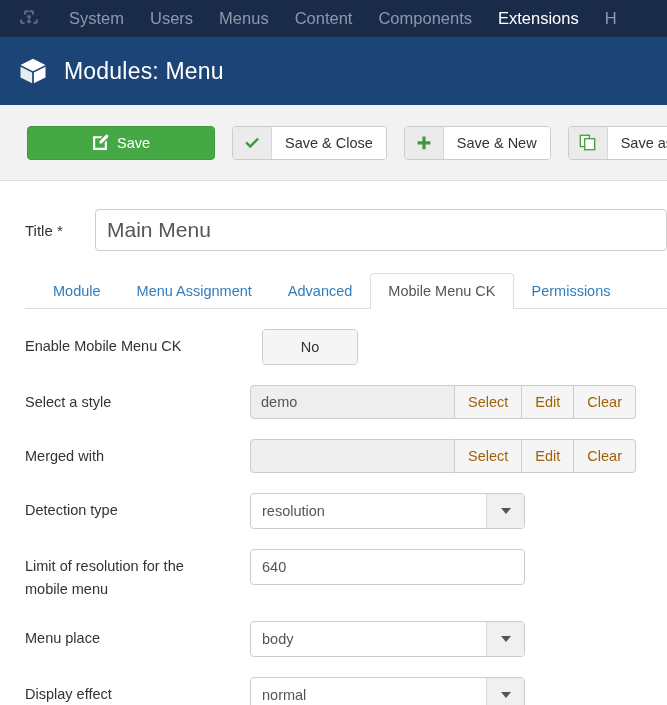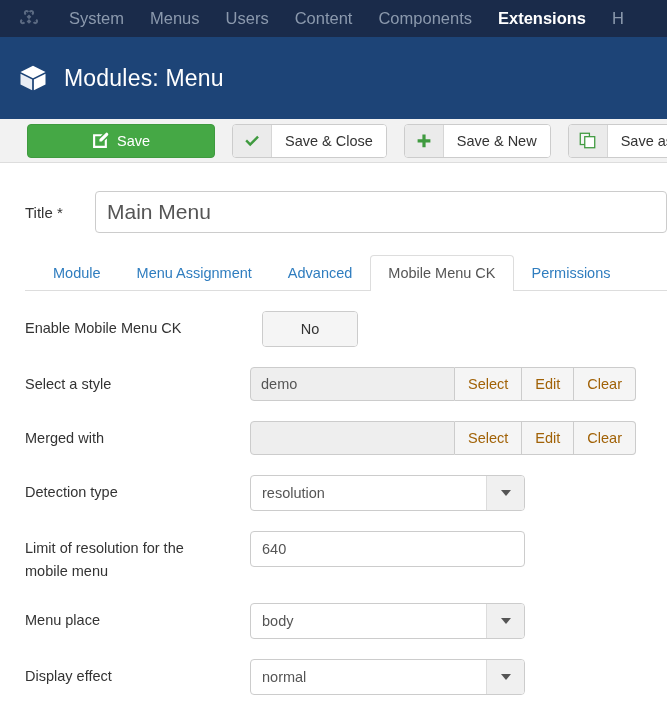--- a/index.html
+++ b/index.html
@@ -38,26 +38,25 @@
   .adminbar-item {
     color: #8b99ad;
     font-size: 16.5px;
     padding: 0 13px;
     line-height: 37px;
     flex: 0 0 auto;
     cursor: pointer;
   }
   .adminbar-item.active {
     color: #ffffff;
-    font-weight: bold;
   }
 
   
   .page-header {
-    height: 82px;
+    height: 68px;
     background: #1d4477;
     display: flex;
     align-items: center;
     padding-left: 18px;
     box-sizing: border-box;
   }
   .header-icon {
     width: 30px;
     height: 30px;
     margin-right: 16px;
@@ -68,21 +67,21 @@
     color: #ffffff;
     font-size: 23px;
     font-weight: normal;
     letter-spacing: 0.2px;
   }
 
   
   .toolbar {
     background: #f2f2f2;
     border-bottom: 1px solid #dddddd;
-    height: 44px;
+    height: 76px;
     display: flex;
     align-items: center;
     padding-left: 27px;
     box-sizing: border-box;
     white-space: nowrap;
     overflow: hidden;
   }
   .btn-save {
     background: #45a845;
     border: 1px solid #3f9a3f;
@@ -328,22 +327,22 @@
   }
 </style>
 </head>
 <body>
 
 <div class="adminbar">
   <svg class="joomla-logo" viewBox="0 0 24 24">
     <path fill="#5b6a82" d="M7.3 3.0c1.2-1.2 3.1-1.2 4.2 0l.5.5-1.6 1.6-.5-.5c-.3-.3-.8-.3-1.1 0-.3.3-.3.8 0 1.1l.5.5-1.6 1.6-.5-.5c-1.1-1.2-1.1-3.1.1-4.3zM16.7 3.0c1.2 1.2 1.2 3.1 0 4.3l-.5.5-1.6-1.6.5-.5c.3-.3.3-.8 0-1.1-.3-.3-.8-.3-1.1 0l-.5.5-1.6-1.6.5-.5c1.2-1.2 3.1-1.2 4.3 0zM3.0 16.7c-1.2-1.2-1.2-3.1 0-4.2l.5-.5 1.6 1.6-.5.5c-.3.3-.3.8 0 1.1.3.3.8.3 1.1 0l.5-.5 1.6 1.6-.5.5c-1.2 1.2-3.1 1.2-4.3 0zM21.0 16.7c-1.2 1.2-3.1 1.2-4.3 0l-.5-.5 1.6-1.6.5.5c.3.3.8.3 1.1 0 .3-.3.3-.8 0-1.1l-.5-.5 1.6-1.6.5.5c1.2 1.1 1.2 3.1 0 4.3zM12 7.0l2.6 2.6-2.6 2.6-2.6-2.6zM9.4 14.6l2.6-2.6 2.6 2.6-2.6 2.6z"></path>
   </svg>
   <div class="adminbar-item">System</div>
+  <div class="adminbar-item">Users</div>
   <div class="adminbar-item">Menus</div>
-  <div class="adminbar-item">Users</div>
   <div class="adminbar-item">Content</div>
   <div class="adminbar-item">Components</div>
   <div class="adminbar-item active">Extensions</div>
   <div class="adminbar-item">H</div>
 </div>
 
 <div class="page-header">
   <svg class="header-icon" viewBox="0 0 24 24">
     <path fill="#ffffff" d="M12 2.2 22 7.2 12 12.2 2 7.2z"></path>
     <path fill="#e8edf4" d="M2 8.6 11.3 13.2 11.3 21.8 2 17.2z"></path>

